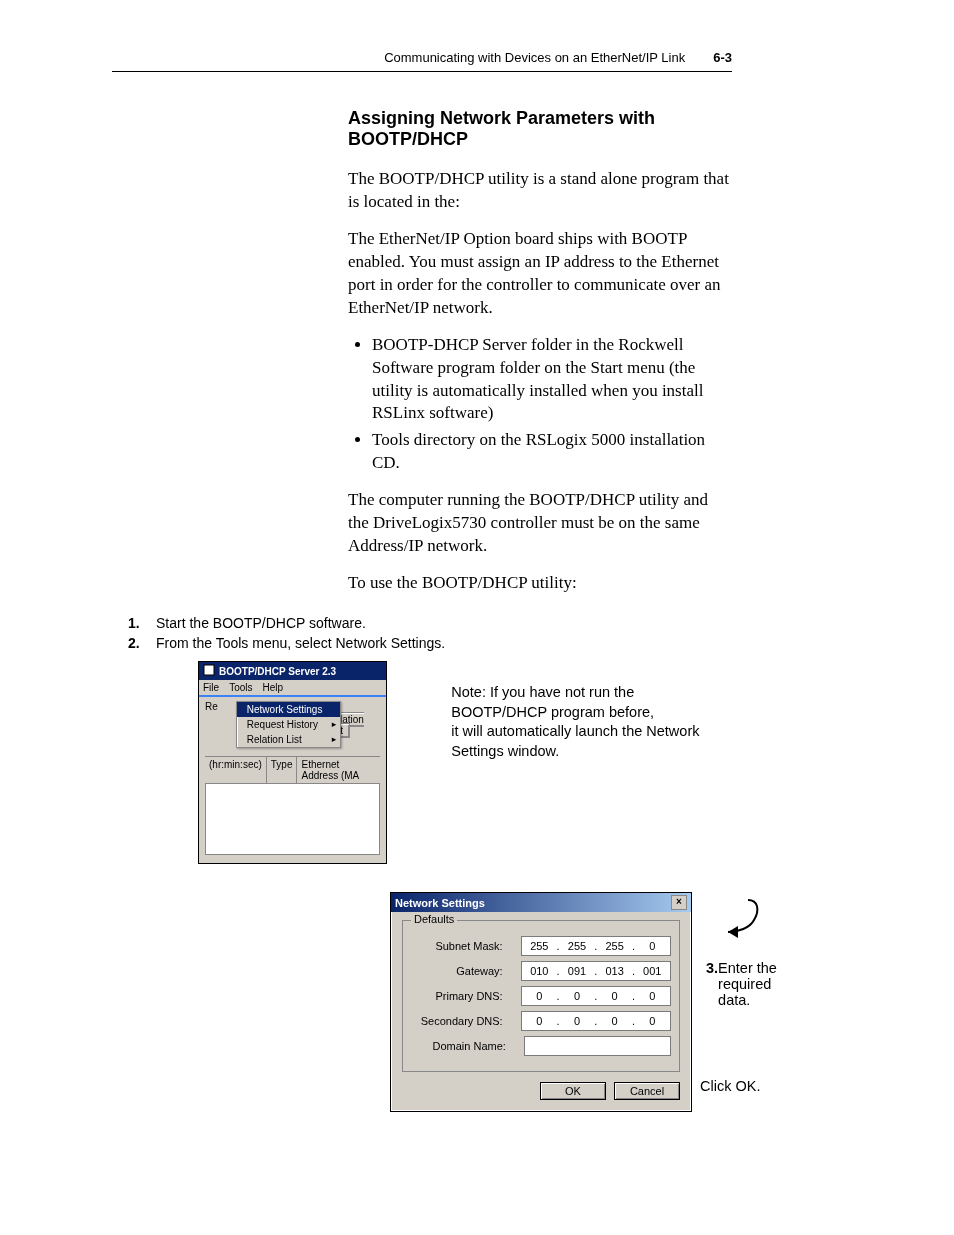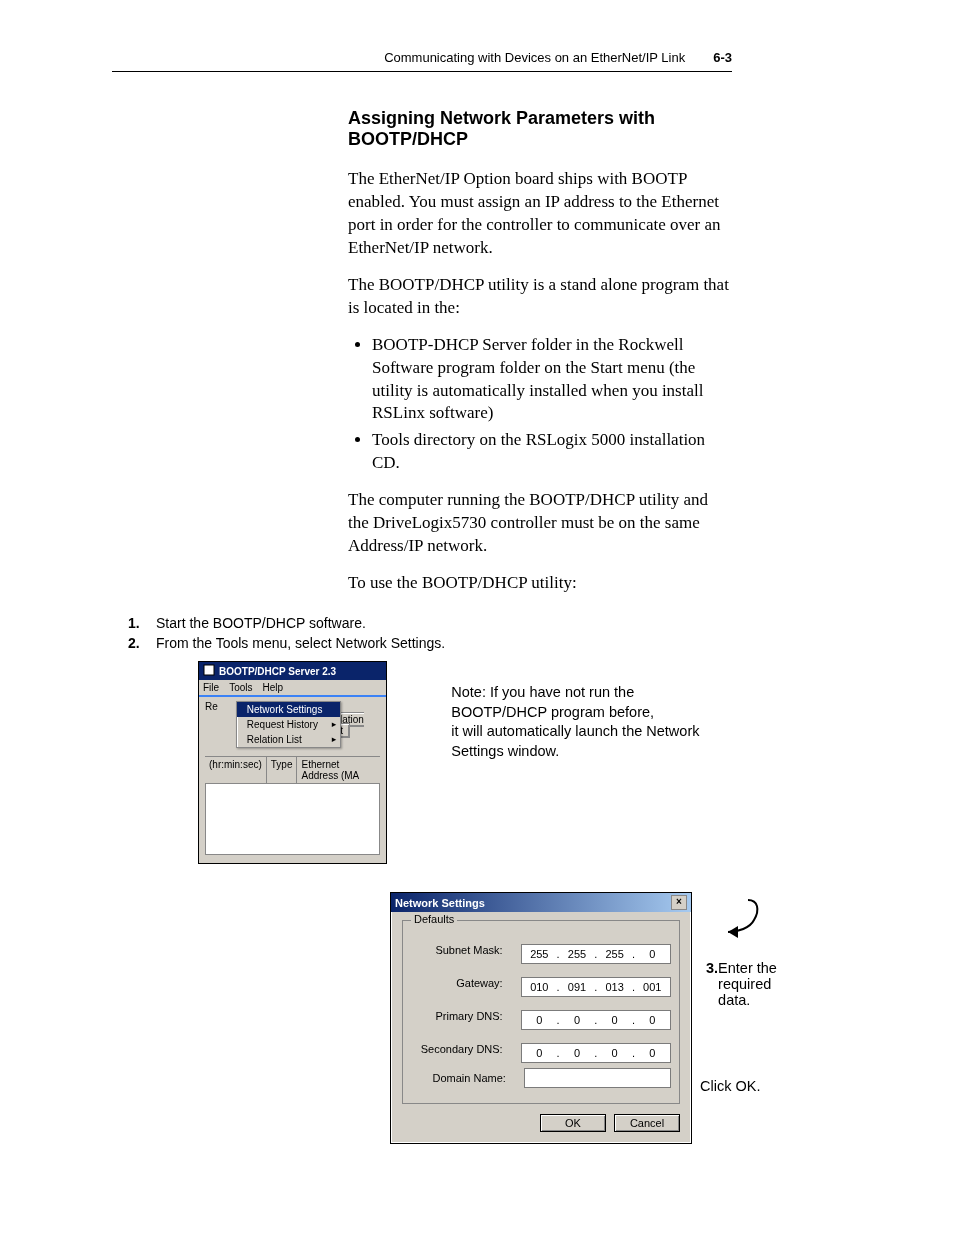--- a/index.html
+++ b/index.html
@@ -160,21 +160,20 @@
     position:absolute; top:-8px; left:8px;
     background:#d4d0c8; padding:0 3px; font-size:11px;
   }
   .fld { display:flex; align-items:center; margin:5px 0; }
   .fld label { width:98px; text-align:right; padding-right:18px; }
   .ipbox {
     background:#fff; border:1px solid #7b7b7b;
     height:18px; display:flex; align-items:center;
     padding:0 4px; font-size:11px; width:150px;
     justify-content:space-around;
-    margin-top:8px;
   }
   .ipbox span { min-width:24px; text-align:center; }
   .ipbox .dot { min-width:auto; padding:0 2px; }
   .textbox { background:#fff; border:1px solid #7b7b7b; height:18px; width:150px;}
   .btnrow { display:flex; justify-content:flex-end; gap:8px; margin-top:10px;}
   .winbtn {
     background:#d4d0c8; border:1px solid #000;
     box-shadow: inset 1px 1px 0 #fff, inset -1px -1px 0 #888;
     padding:2px 0; width:64px; text-align:center; font-size:11px;
   }
@@ -200,22 +199,22 @@
 
 <div class="page">
   <div class="running-head">
     <span class="title">Communicating with Devices on an EtherNet/IP Link</span>
     <span class="pageno">6-3</span>
   </div>
   <hr class="rule">
 
   <div class="content-col">
     <h2>Assigning Network Parameters with BOOTP/DHCP</h2>
+    <p>The BOOTP/DHCP utility is a stand alone program that is located in the:</p>
     <p>The EtherNet/IP Option board ships with BOOTP enabled. You must assign an IP address to the Ethernet port in order for the controller to communicate over an EtherNet/IP network.</p>
-    <p>The BOOTP/DHCP utility is a stand alone program that is located in the:</p>
     <ul>
       <li>BOOTP-DHCP Server folder in the Rockwell Software program folder on the Start menu (the utility is automatically installed when you install RSLinx software)</li>
       <li>Tools directory on the RSLogix 5000 installation CD.</li>
     </ul>
     <p>The computer running the BOOTP/DHCP utility and the DriveLogix5730 controller must be on the same Address/IP network.</p>
     <p>To use the BOOTP/DHCP utility:</p>
   </div>
 
   <div class="steps">
     <div class="row">

